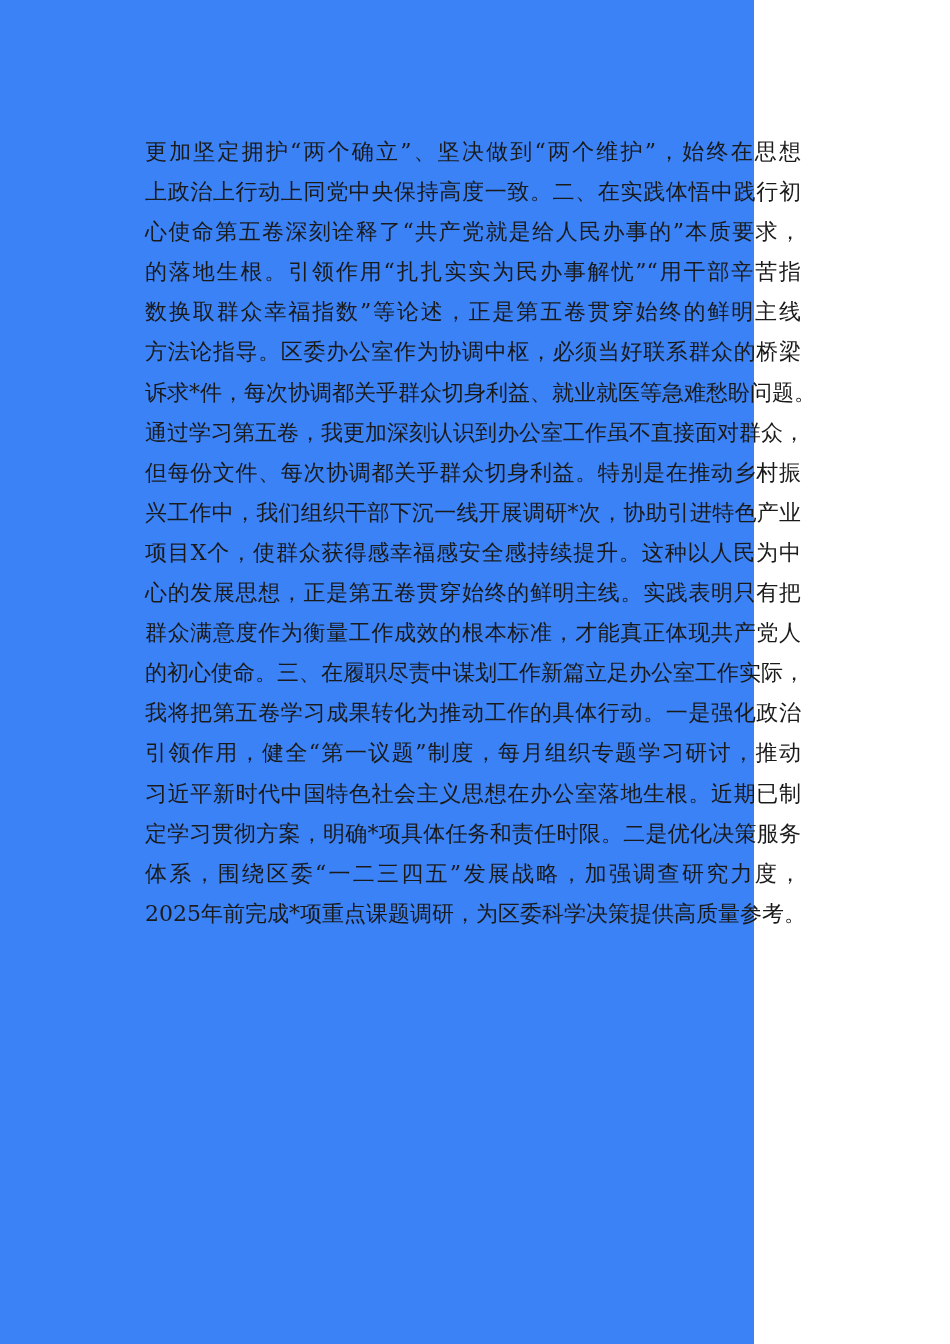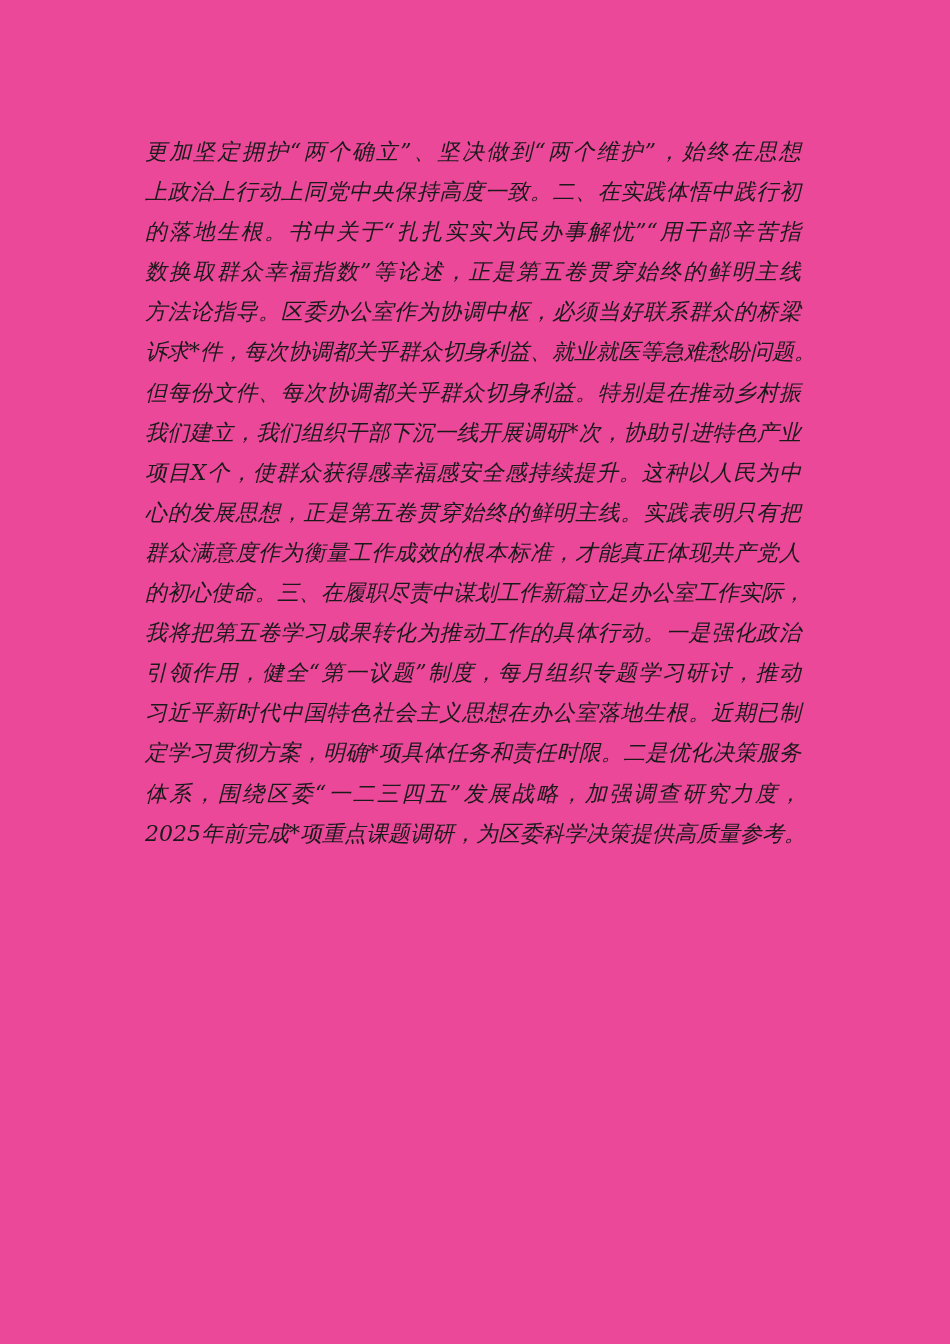--- a/index.html
+++ b/index.html
@@ -10,24 +10,23 @@
     body {
       width: 950px;
       height: 1344px;
       position: relative;
       overflow: hidden;
     }
     .page {
       position: absolute;
       left: 0;
       top: 0;
-      width: 950px;
+      width: 754px;
       height: 1344px;
-      background: #ec4899;
-      font-style: italic;
+      background: #3b82f6;
     }
     .body-text {
       position: absolute;
       left: 145px;
       top: 132px;
       width: 656px;
       color: #1a1a1a;
       font-family: "DejaVu Serif", "Liberation Serif", serif;
       font-size: 22px;
     }
@@ -45,26 +44,28 @@
       text-align-last: justify;
     }
   </style>
 </head>
 <body>
 
 <div class="page">
   <div class="body-text">
     <span class="line">更加坚定拥护“两个确立”、坚决做到“两个维护”，始终在思想</span>
     <span class="line">上政治上行动上同党中央保持高度一致。二、在实践体悟中践行初</span>
-    <span class="line">的落地生根。书中关于“扎扎实实为民办事解忧”“用干部辛苦指</span>
+    <span class="line">心使命第五卷深刻诠释了“共产党就是给人民办事的”本质要求，</span>
+    <span class="line">的落地生根。引领作用“扎扎实实为民办事解忧”“用干部辛苦指</span>
     <span class="line">数换取群众幸福指数”等论述，正是第五卷贯穿始终的鲜明主线</span>
     <span class="line">方法论指导。区委办公室作为协调中枢，必须当好联系群众的桥梁</span>
     <span class="line">诉求*件，每次协调都关乎群众切身利益、就业就医等急难愁盼问题。</span>
+    <span class="line">通过学习第五卷，我更加深刻认识到办公室工作虽不直接面对群众，</span>
     <span class="line">但每份文件、每次协调都关乎群众切身利益。特别是在推动乡村振</span>
-    <span class="line">我们建立，我们组织干部下沉一线开展调研*次，协助引进特色产业</span>
+    <span class="line">兴工作中，我们组织干部下沉一线开展调研*次，协助引进特色产业</span>
     <span class="line">项目X个，使群众获得感幸福感安全感持续提升。这种以人民为中</span>
     <span class="line">心的发展思想，正是第五卷贯穿始终的鲜明主线。实践表明只有把</span>
     <span class="line">群众满意度作为衡量工作成效的根本标准，才能真正体现共产党人</span>
     <span class="line">的初心使命。三、在履职尽责中谋划工作新篇立足办公室工作实际，</span>
     <span class="line">我将把第五卷学习成果转化为推动工作的具体行动。一是强化政治</span>
     <span class="line">引领作用，健全“第一议题”制度，每月组织专题学习研讨，推动</span>
     <span class="line">习近平新时代中国特色社会主义思想在办公室落地生根。近期已制</span>
     <span class="line">定学习贯彻方案，明确*项具体任务和责任时限。二是优化决策服务</span>
     <span class="line">体系，围绕区委“一二三四五”发展战略，加强调查研究力度，</span>
     <span class="line last">2025年前完成*项重点课题调研，为区委科学决策提供高质量参考。</span>

